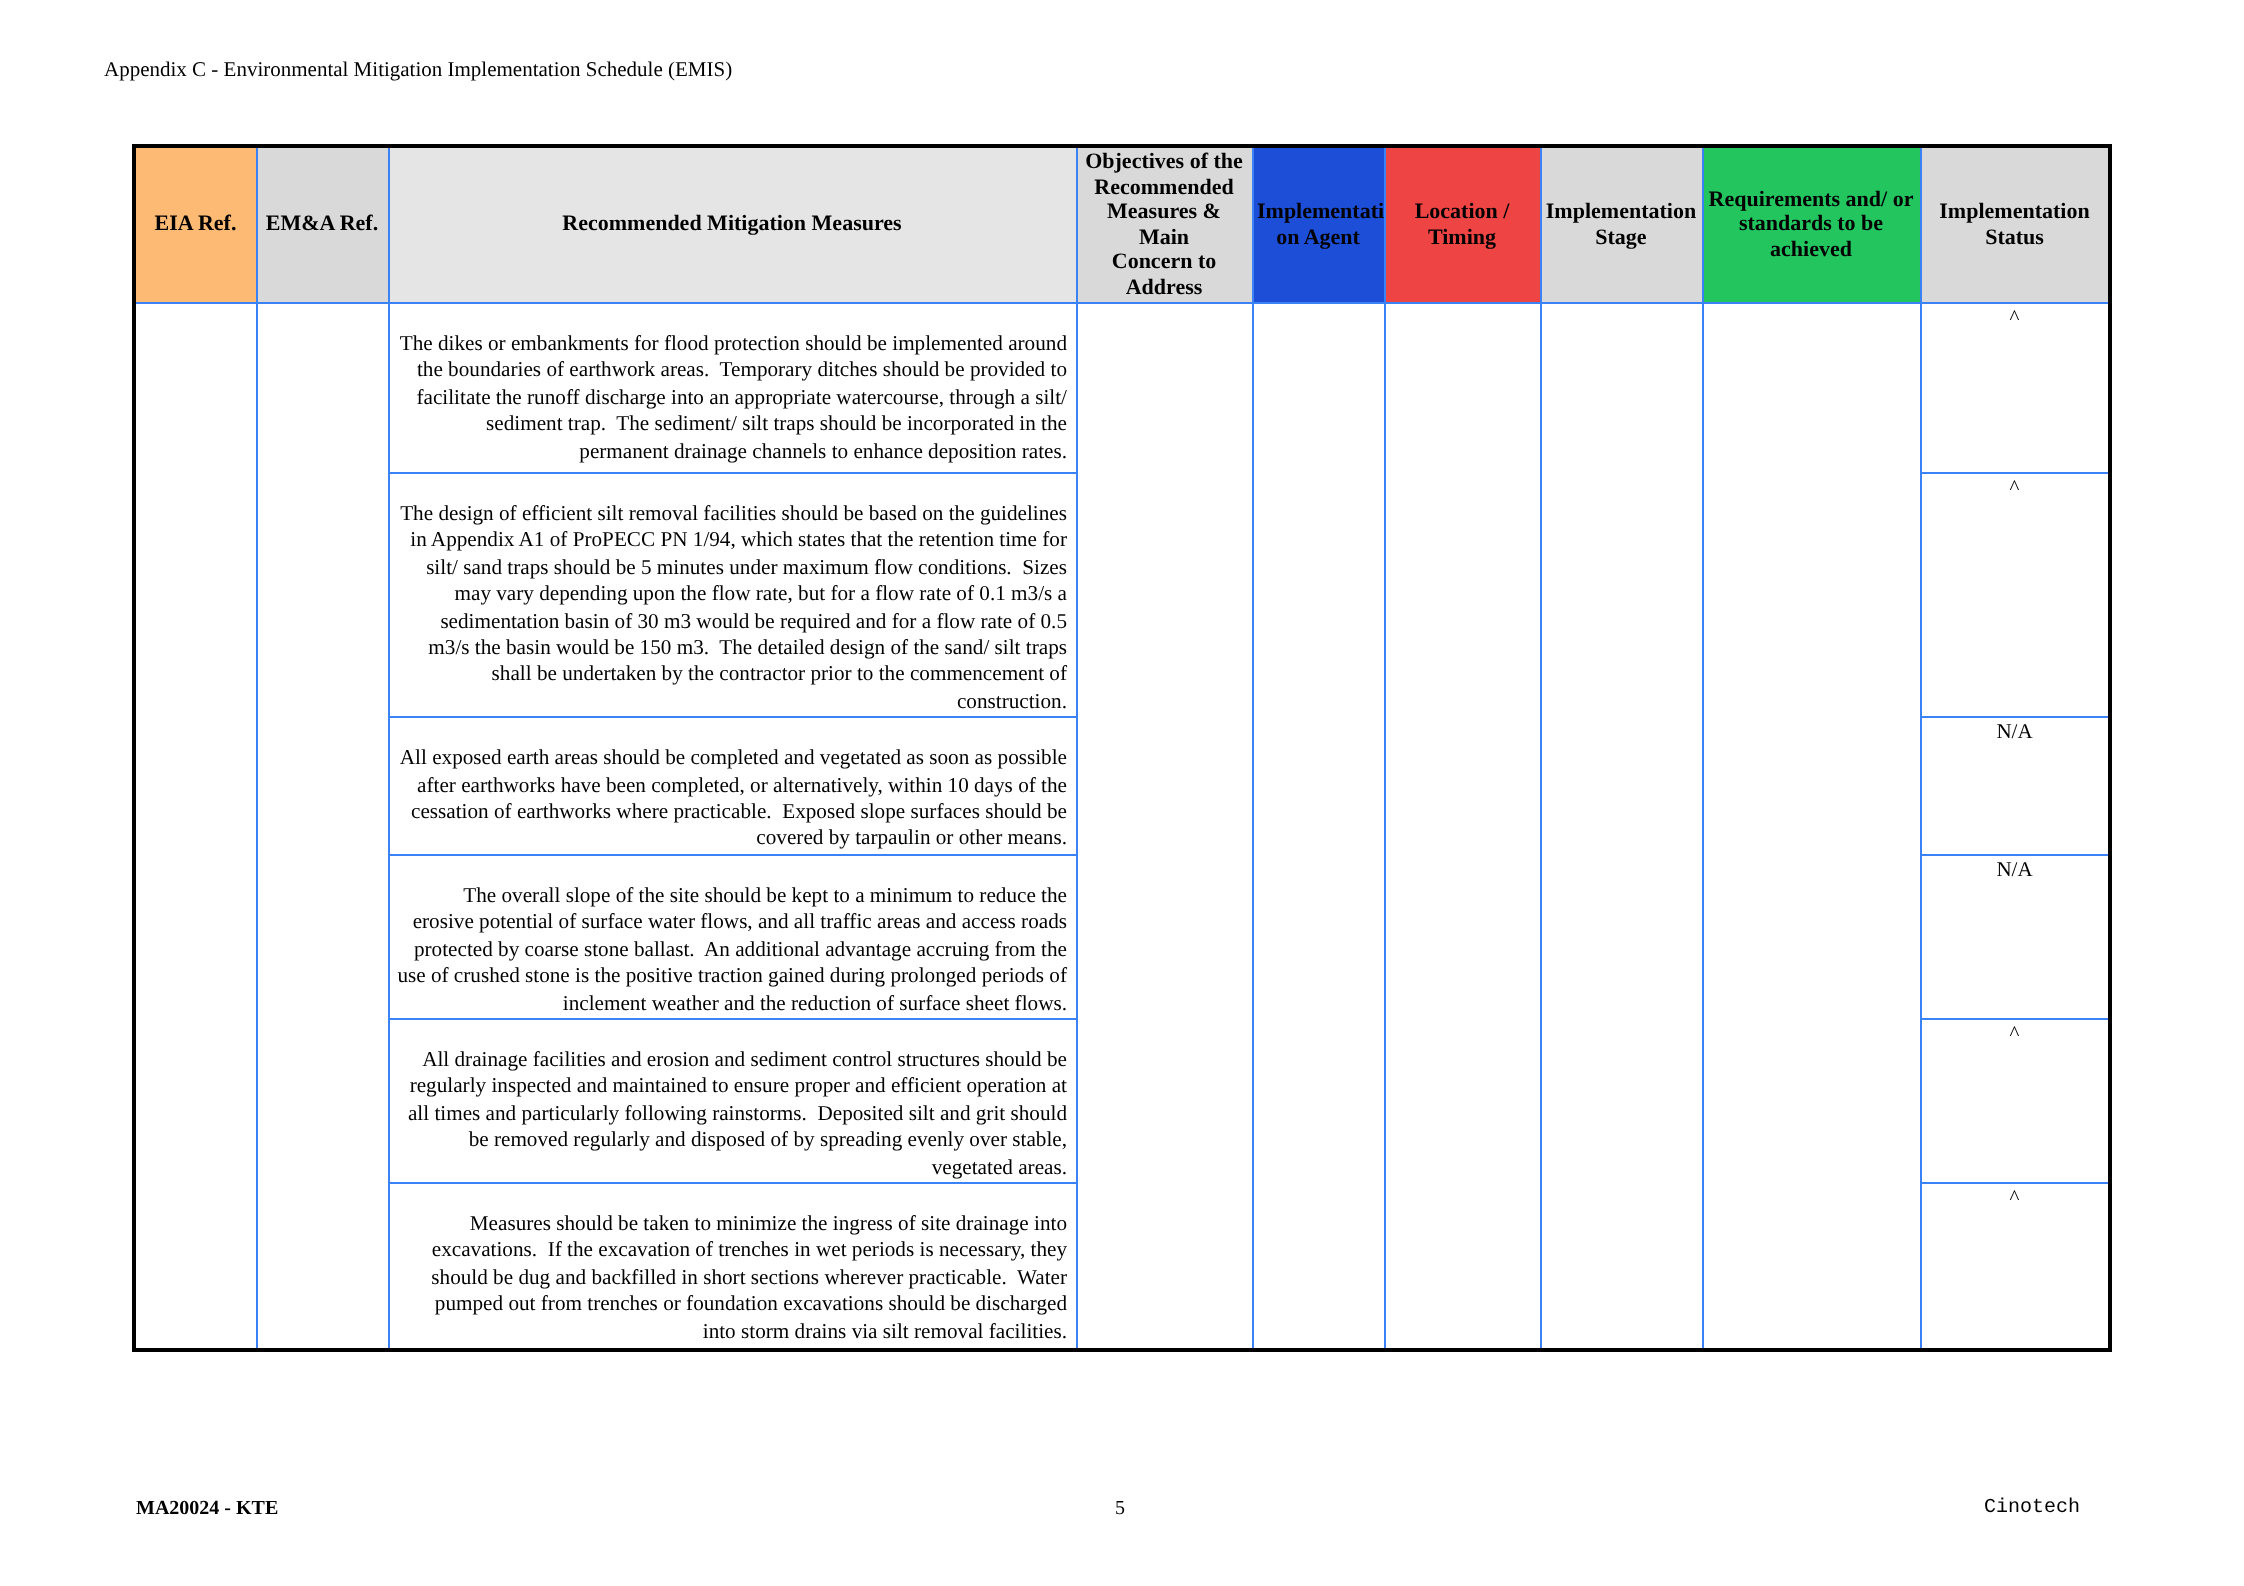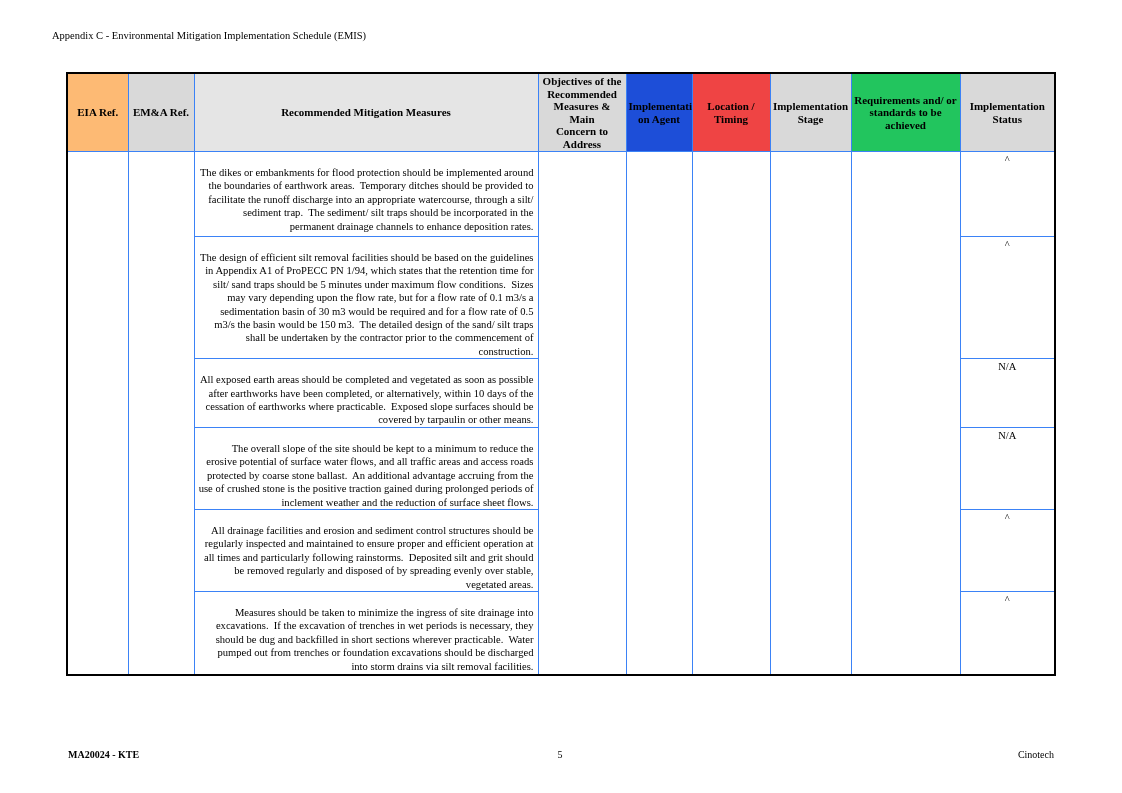--- a/index.html
+++ b/index.html
@@ -59,21 +59,21 @@
     padding-top: 2px;
   }
   .page-footer {
     position: absolute;
     left: 66px; top: 749px;
     width: 988px; height: 14px;
     font-size: 10px;
   }
   .page-footer .f-left  { position: absolute; left: 2px; top: 0; font-weight: bold; }
   .page-footer .f-center{ position: absolute; left: 50%; top: 0; transform: translateX(-50%); }
-  .page-footer .f-right { position: absolute; right: 0; top: 0; }
+  .page-footer .f-right { position: absolute; right: 14px; top: 0; font-family: Liberation Mono, monospace; }
 </style>
 </head>
 <body>
 
 <div class="doc-title">Appendix C - Environmental Mitigation Implementation Schedule (EMIS)</div>
 
 <table class="emis">
   <colgroup>
     <col style="width:61px">
       <col style="width:66px">

